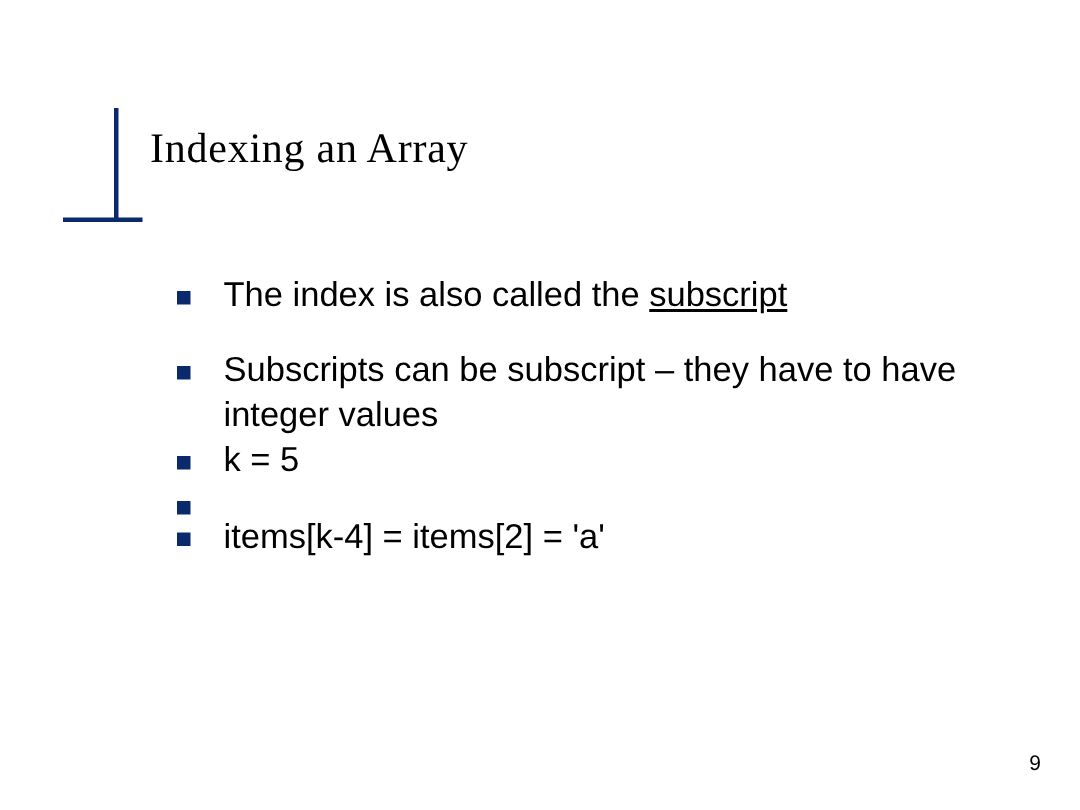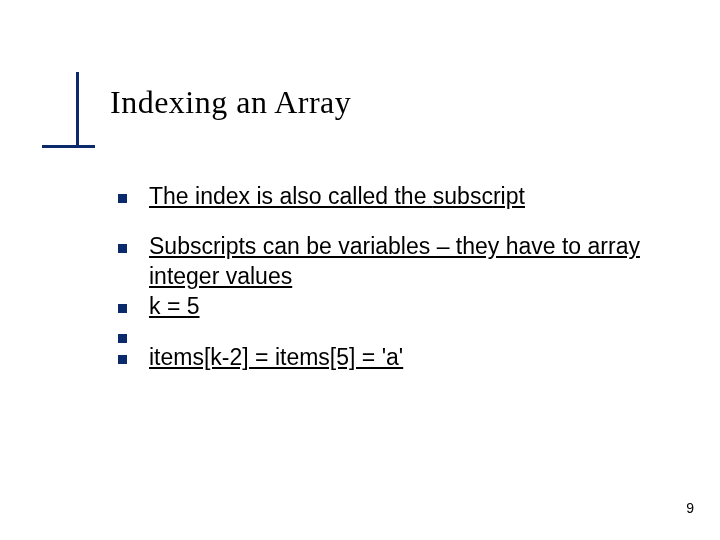--- a/index.html
+++ b/index.html
@@ -23,23 +23,23 @@
       position: absolute;
       top: 145px;
       left: 42px;
       width: 53px;
       height: 3px;
       background: #0b2a6b;
     }
     .title {
       position: absolute;
       top: 84px;
-      left: 110px;
+      left: 100px;
       font-family: "Times New Roman", Times, serif;
-      font-size: 32px;
+      font-size: 28px;
       color: #000;
       letter-spacing: 0.5px;
     }
     .content {
       position: absolute;
       top: 182px;
       left: 118px;
       right: 40px;
     }
     .bullet-row {
@@ -53,21 +53,20 @@
       height: 9px;
       background: #0b2a6b;
       flex: 0 0 9px;
       margin-top: 12px;
       margin-right: 22px;
     }
     .txt {
       font-size: 23px;
       color: #000;
       line-height: 1.3;
-      text-decoration: underline;
     }
     .underline { text-decoration: underline; }
     .pagenum {
       position: absolute;
       bottom: 24px;
       right: 26px;
       font-size: 14px;
       color: #000;
     }
   </style>
@@ -81,33 +80,33 @@
 <div class="content">
 
   <div class="bullet-row gap">
     <div class="sq"></div>
     <div class="txt"><span>The index is also called the </span><span class="underline">subscript</span></div>
   </div>
 
 
   <div class="bullet-row">
     <div class="sq"></div>
-    <div class="txt">Subscripts can be variables – they have to array integer values</div>
+    <div class="txt">Subscripts can be subscript – they have to have integer values</div>
   </div>
 
   <div class="bullet-row">
     <div class="sq"></div>
     <div class="txt">k  = 5</div>
   </div>
 
 
   <div class="bullet-row">
     <div class="sq"></div>
   </div>
 
   <div class="bullet-row">
     <div class="sq"></div>
-    <div class="txt">items[k-2] = items[5] = 'a'</div>
+    <div class="txt">items[k-4] = items[2] = 'a'</div>
   </div>
 
 </div>
 
 <div class="pagenum">9</div>
 
 </body></html>

